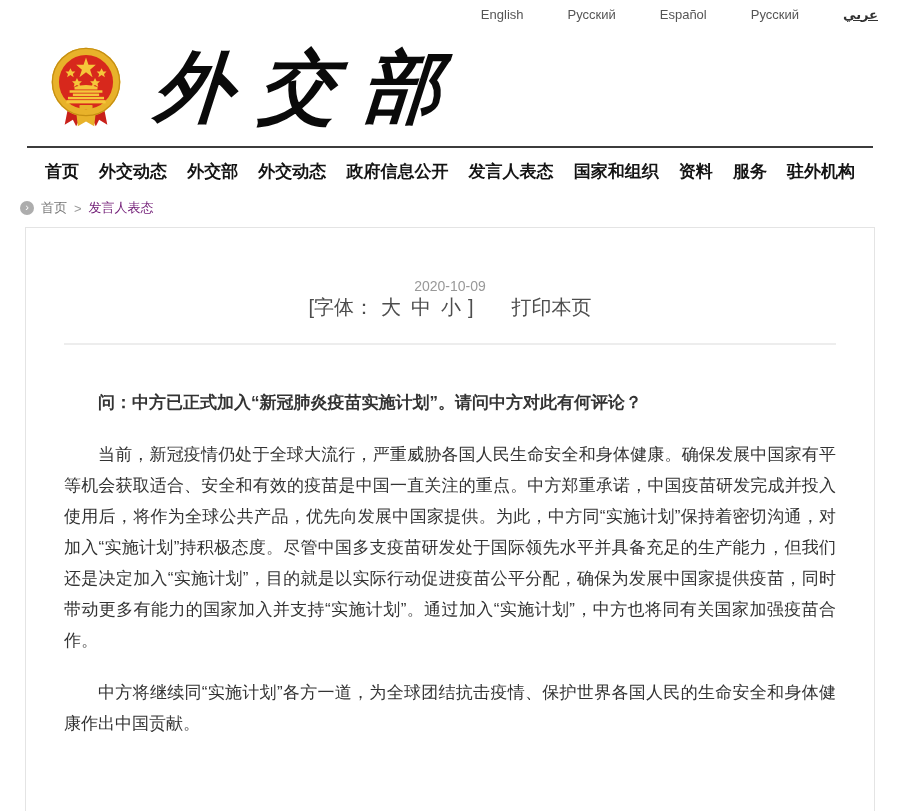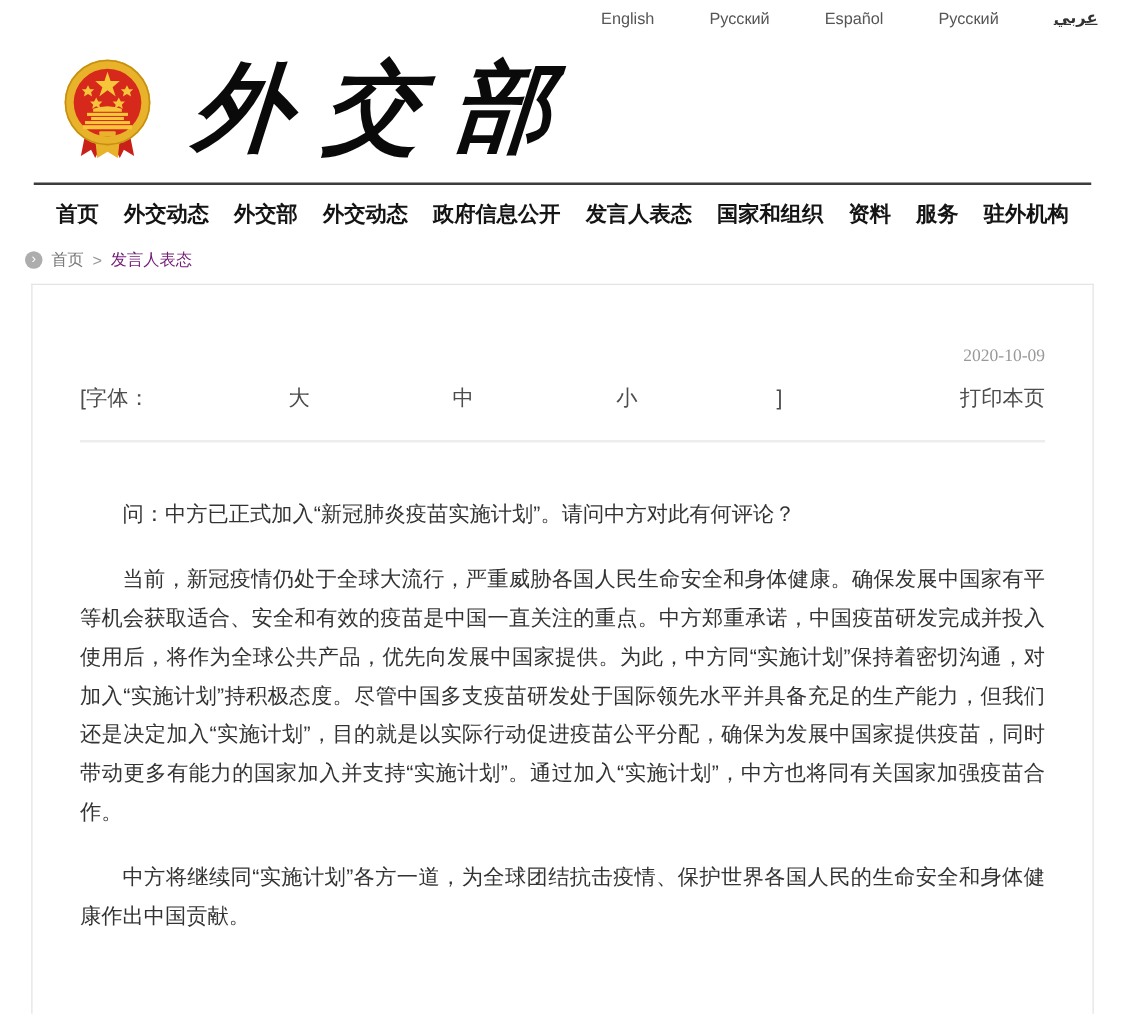--- a/index.html
+++ b/index.html
@@ -57,39 +57,39 @@
   
   .content-box {
     margin: 2px 25px 0 25px; border: 1px solid #e4e4e4; border-bottom: none;
     height: 585px; padding: 32px 38px 0 38px; background: #fff;
   }
   .article-title {
     font-size: 28px; font-weight: bold; color: #2b2b2b;
     text-align: center; line-height: 38px; padding: 0 4px;
   }
   .article-date {
-    text-align: right; font-size: 14px; color: #999; margin-top: 18px; font-family: Liberation Serif, serif;
+    text-align: center; font-size: 14px; color: #999; margin-top: 18px;
   }
   .article-tools {
-    display: flex; justify-content: space-between; align-items: center;
-    margin-top: 13px; font-size: 17px; color: #4d4d4d; gap: 4px;
+    display: flex; justify-content: center; align-items: center;
+    font-size: 20px; color: #4d4d4d; gap: 4px;
   }
   .font-size-option { cursor: pointer; color: #4d4d4d; margin: 0 3px; text-decoration: none; }
   .print-link { cursor: pointer; color: #4d4d4d; margin-left: 34px; text-decoration: none; font-family: Liberation Mono, monospace; }
   .title-divider {
     border: none; border-top: 2px solid #ededed; margin: 22px 0 0 0;
   }
 
   
   .article-body { margin-top: 42px; }
   .article-body p {
     font-size: 17px; line-height: 31px; color: #333;
     text-indent: 2em; text-align: justify; margin-bottom: 21px;
   }
-  .article-body p.bold { font-weight: normal; }
+  .article-body p.bold { font-weight: bold; }
 </style>
 </head>
 <body>
 
 <div class="page">
 
   <div class="lang-bar">
     <a class="lang-link">English</a>
     <a class="lang-link">Русский</a>
     <a class="lang-link">Español</a>

